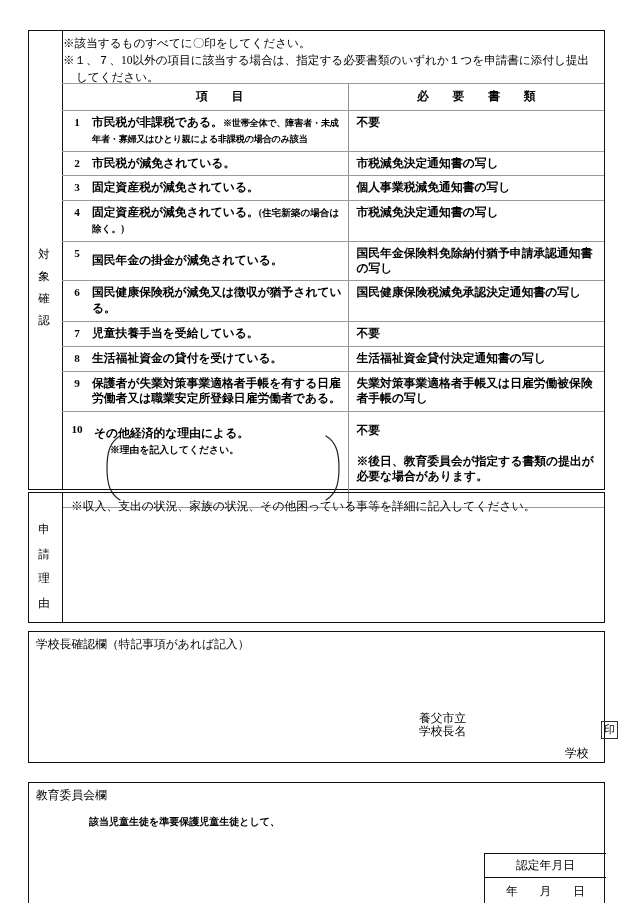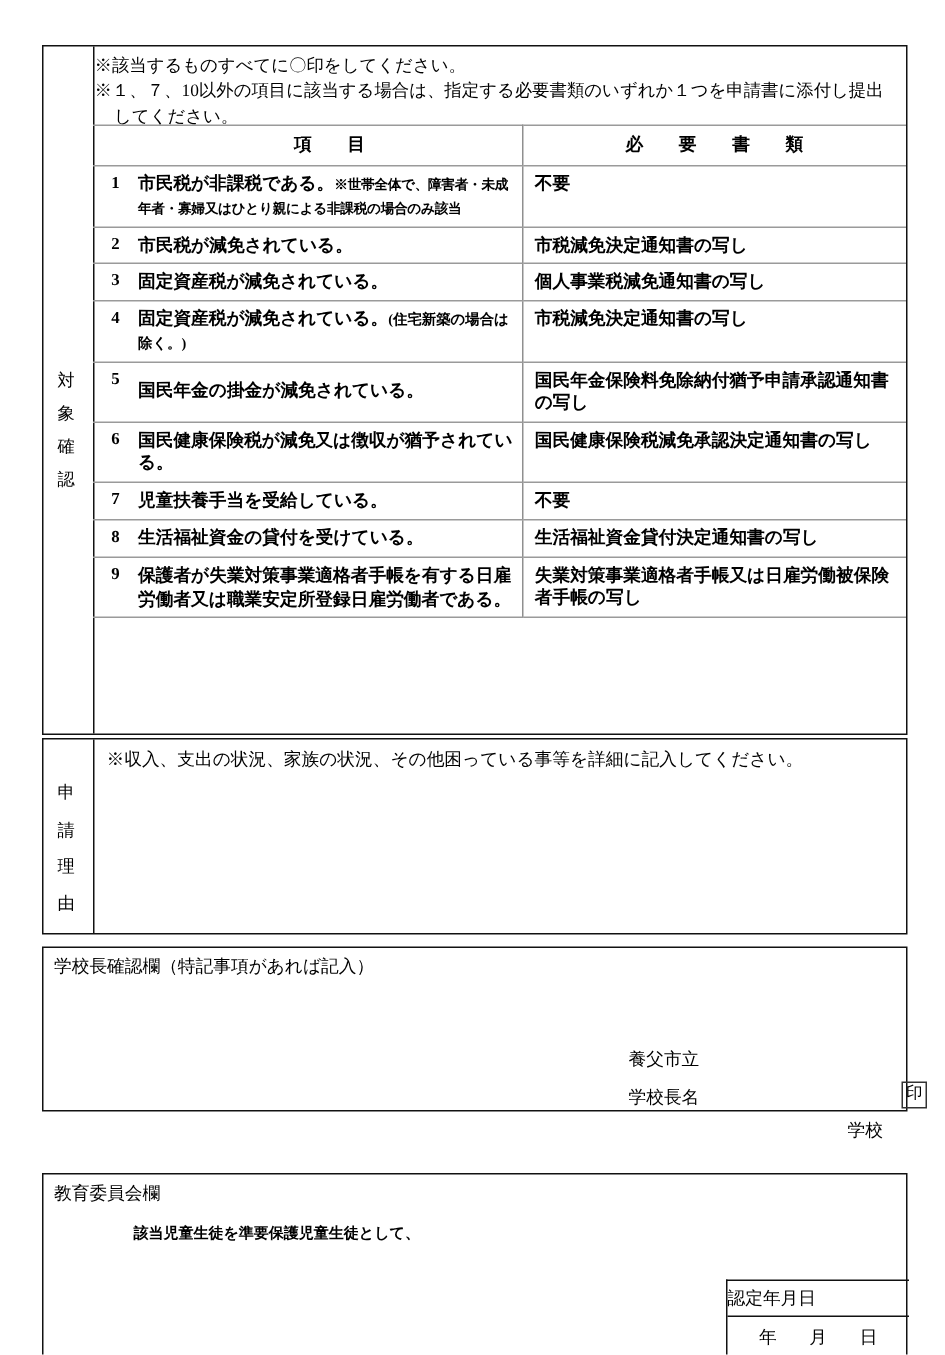--- a/index.html
+++ b/index.html
@@ -166,33 +166,33 @@
     top: 6px;
     right: 6px;
     font-size: 11.8px;
   }
 
   
   #sec-principal {
     left: 28px;
     top: 631px;
     width: 577px;
-    height: 110px;
+    height: 132px;
   }
   .sec-title {
     position: absolute;
     left: 7px;
     top: 5px;
     font-size: 11.8px;
   }
   .sign-line {
     position: absolute;
     font-size: 11.8px;
   }
-  #p-city   { left: 390px; top: 67px; }
+  #p-city   { left: 390px; top: 79px; }
   #p-school { left: 536px; top: 67px; margin-top: 47px; }
   #p-name   { left: 390px; top: 92px; }
   .seal-box {
     position: absolute;
     left: 572px;
     top: 89px;
     width: 17px;
     height: 18px;
     box-sizing: border-box;
     border: 1.1px solid #333;
@@ -230,20 +230,21 @@
     height: 51px;
     box-sizing: border-box;
     border: 1.4px solid #111;
     border-right: none;
     border-bottom: none;
   }
   .date-box .db-head {
     height: 24px;
     box-sizing: border-box;
     border-bottom: 1.4px solid #111;
+    text-align: center;
     font-size: 11.8px;
     line-height: 23px;
   }
   .date-box .db-body {
     height: 26px;
     box-sizing: border-box;
     font-size: 11.8px;
     line-height: 26px;
     display: flex;
     justify-content: space-around;
@@ -346,20 +347,38 @@
           </tr>
 
           <tr>
             <td class="c-no">9</td>
             <td class="c-item">
               <span>保護者が失業対策事業適格者手帳を有する日雇労働者又は職業安定所登録日雇労働者である。</span>
             </td>
             <td class="c-doc">失業対策事業適格者手帳又は日雇労働被保険者手帳の写し</td>
           </tr>
 
+          <tr class="row10">
+            <td class="c-no">10</td>
+            <td class="c-item">
+              <div class="r10-title">その他経済的な理由による。</div>
+              <div class="r10-sub">※理由を記入してください。</div>
+              <div class="bracket-box">
+                <svg width="242" height="68" viewBox="0 0 242 68">
+                  <path d="M 18 2 C 8 8, 5 18, 5 34 C 5 50, 8 60, 18 66" fill="none" stroke="#222" stroke-width="1.2" stroke-linecap="round"></path>
+                  <path d="M 224 2 C 234 8, 237 18, 237 34 C 237 50, 234 60, 224 66" fill="none" stroke="#222" stroke-width="1.2" stroke-linecap="round"></path>
+                </svg>
+              </div>
+            </td>
+            <td class="c-doc">
+              <div>不要</div>
+              <div class="doc-gap"></div>
+              <div>※後日、教育委員会が指定する書類の提出が必要な場合があります。</div>
+            </td>
+          </tr>
         </tbody>
       </table>
     </div>
   </div>
 
   <div class="frame" id="sec-reason">
     <div class="vdiv" style="left:33px;"></div>
     <div class="vlabel" id="reason-vlabel" style="top: 24px;">
         <span>申</span>
         <span>請</span>

